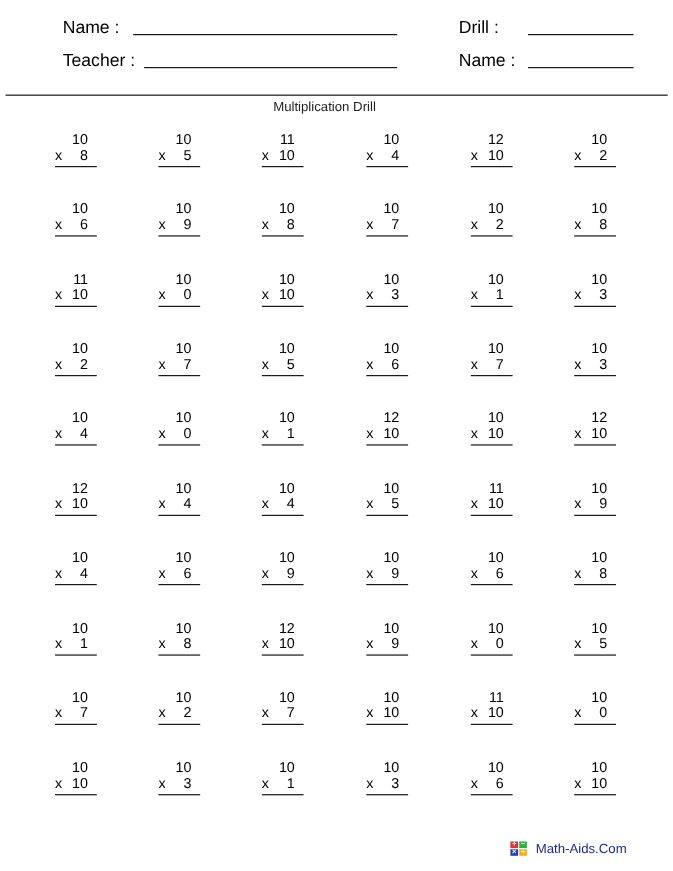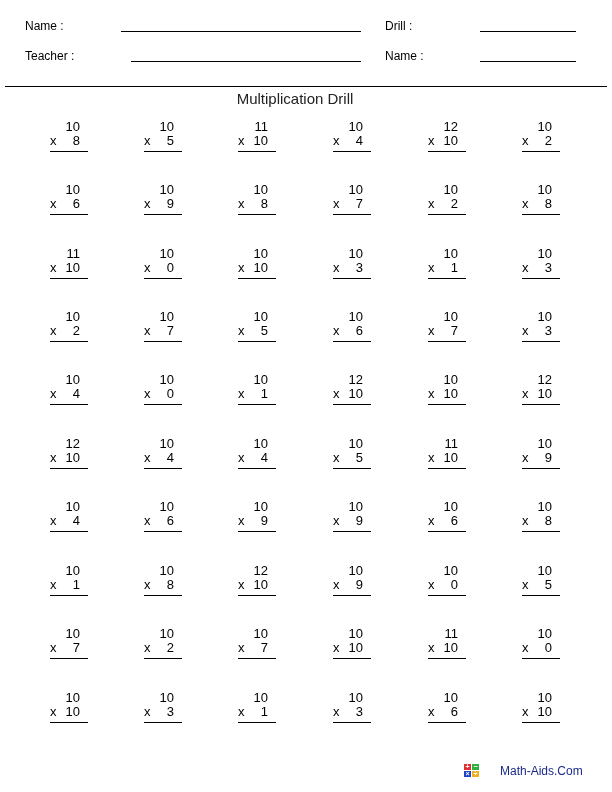--- a/index.html
+++ b/index.html
@@ -1,26 +1,26 @@
 <!DOCTYPE html>
 <html><head>
 <meta charset="utf-8">
 <style>
   html, body { margin: 0; padding: 0; background: #ffffff; }
   body { width: 612px; height: 792px; position: relative; overflow: hidden;
          font-family: "Liberation Sans", "DejaVu Sans", sans-serif; color: #000; }
-  .hdr-label { position: absolute; font-size: 12px; line-height: 18px; }
+  .hdr-label { position: absolute; font-size: 16px; line-height: 18px; margin-left: 32px; }
   .hdr-line { position: absolute; height: 0; border-top: 1px solid #000; }
   .rule { position: absolute; left: 5px; width: 602px; top: 86px; border-top: 1px solid #000; }
-  .title { position: absolute; left: 0; width: 590px; top: 90px; text-align: center; font-size: 15px; color: #222; }
+  .title { position: absolute; left: 0; width: 590px; top: 90px; text-align: center; font-size: 12px; color: #222; }
   .problem { position: absolute; width: 38px; font-size: 13px; line-height: 14px; }
   .problem .top { text-align: right; padding-right: 8px; height: 14px; }
   .problem .mid { display: flex; justify-content: space-between; padding-right: 8px; height: 14px; }
   .problem .line { border-top: 1px solid #000; margin-top: 3px; width: 38px; }
-  .footer { position: absolute; left: 464px; top: 764px; display: flex; align-items: flex-start; gap: 21px; }
+  .footer { position: absolute; left: 464px; top: 764px; display: flex; align-items: center; gap: 8px; }
   .logo { width: 15px; height: 13px; display: grid; grid-template-columns: 1fr 1fr; grid-template-rows: 1fr 1fr; gap: 1px; }
   .logo span { display: block; font-size: 7px; line-height: 6px; text-align: center; font-weight: bold; color: #fff; }
   .brand { font-size: 12px; color: #1a2a8a; }
 </style>
 </head>
 <body>
 
 <span class="hdr-label" style="left:25px;top:17px">Name :</span>
 <div class="hdr-line" style="left:121px;top:31px;width:240px"></div>
 <span class="hdr-label" style="left:385px;top:17px">Drill :</span>

